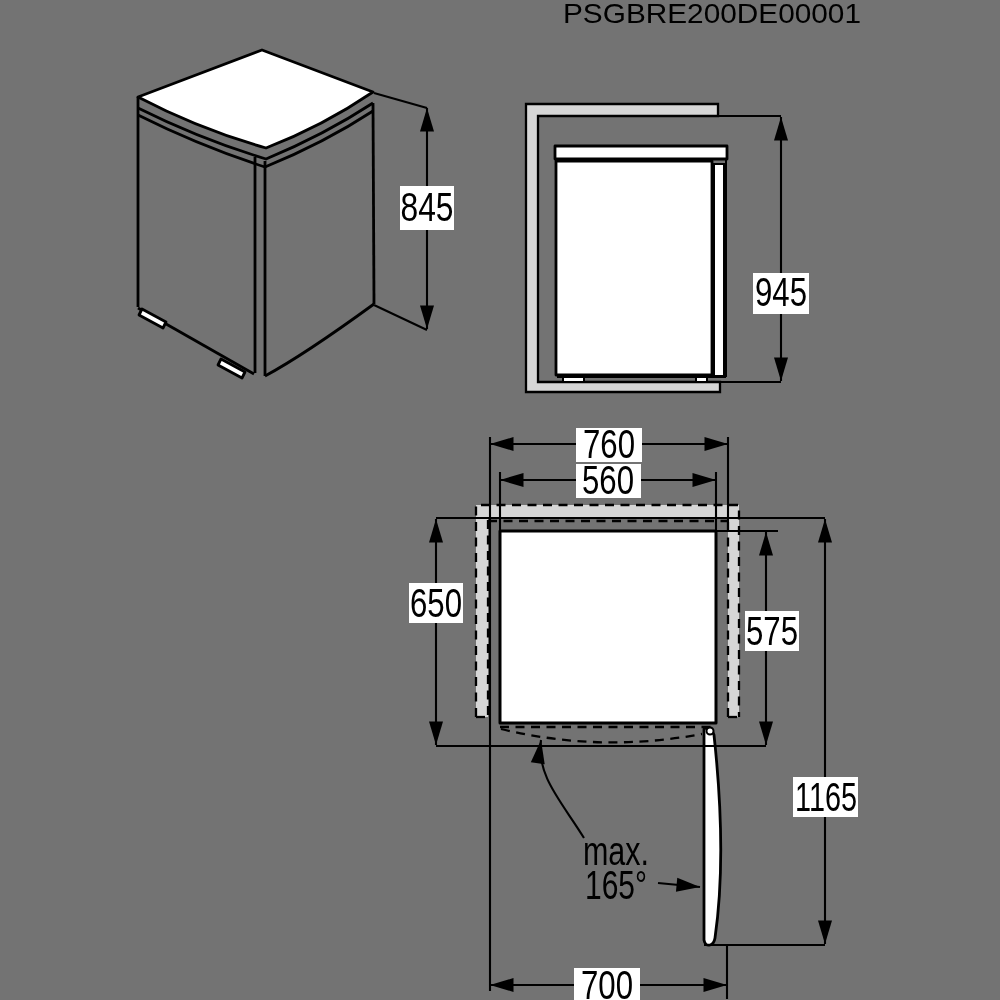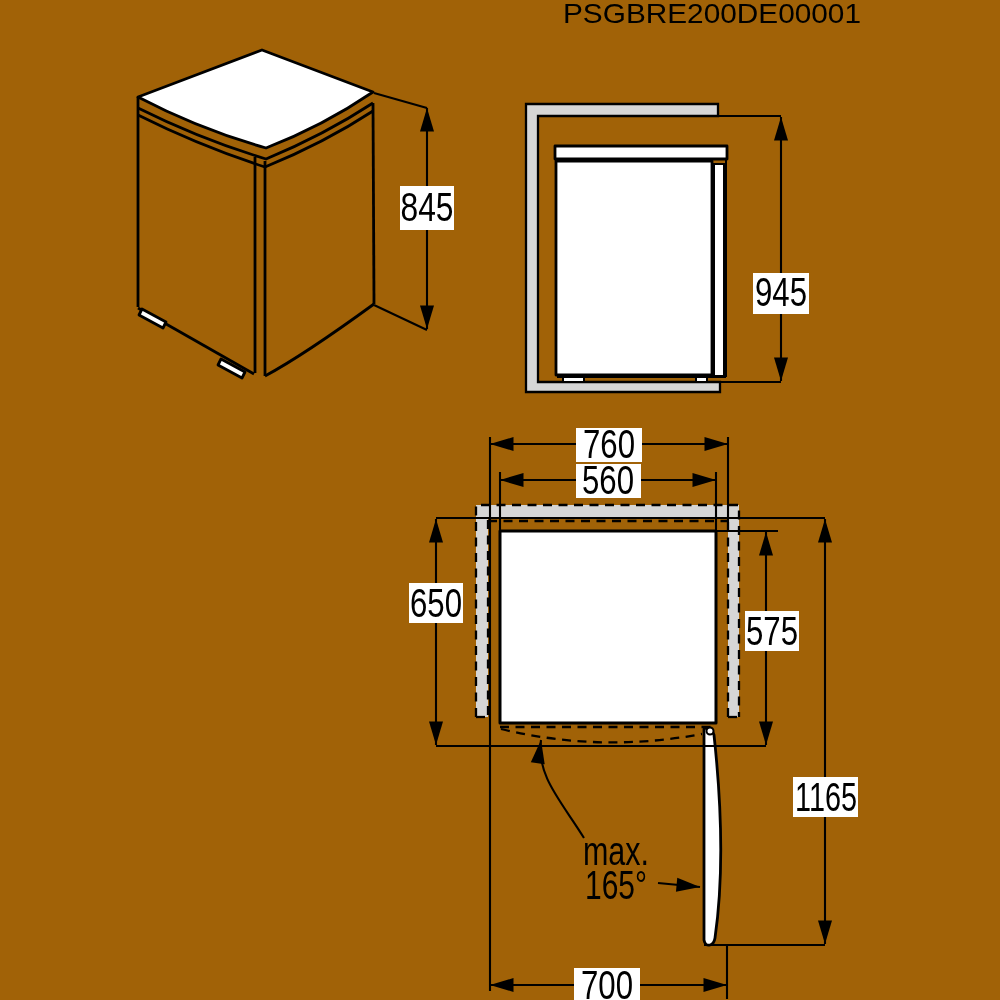--- a/index.html
+++ b/index.html
@@ -1,16 +1,16 @@
 <!DOCTYPE html>
 <html><head>
 <meta charset="utf-8">
 <style>
   html,body{margin:0;padding:0;background:#ffffff;}
-  .page{width:1000px;height:1000px;position:relative;background:#a16207;overflow:hidden;}
+  .page{width:1000px;height:1000px;position:relative;background:#737373;overflow:hidden;}
   svg{display:block;}
   .obj{fill:none;stroke:#000;stroke-width:2.8;stroke-linejoin:round;}
   .objf{fill:#fff;stroke:#000;stroke-width:2.8;stroke-linejoin:round;}
   .thin{fill:none;stroke:#000;stroke-width:2;}
   .thinf{fill:#fff;stroke:#000;stroke-width:2;}
   .ext{fill:none;stroke:#000;stroke-width:2.1;}
   .dimln{fill:none;stroke:#000;stroke-width:2.1;}
   .dash{fill:none;stroke:#000;stroke-width:2.3;stroke-dasharray:9 6.5;}
   .grayfill{fill:#d6d6d6;stroke:none;}
   .grayC{fill:#d6d6d6;stroke:#000;stroke-width:2.3;stroke-linejoin:miter;}

